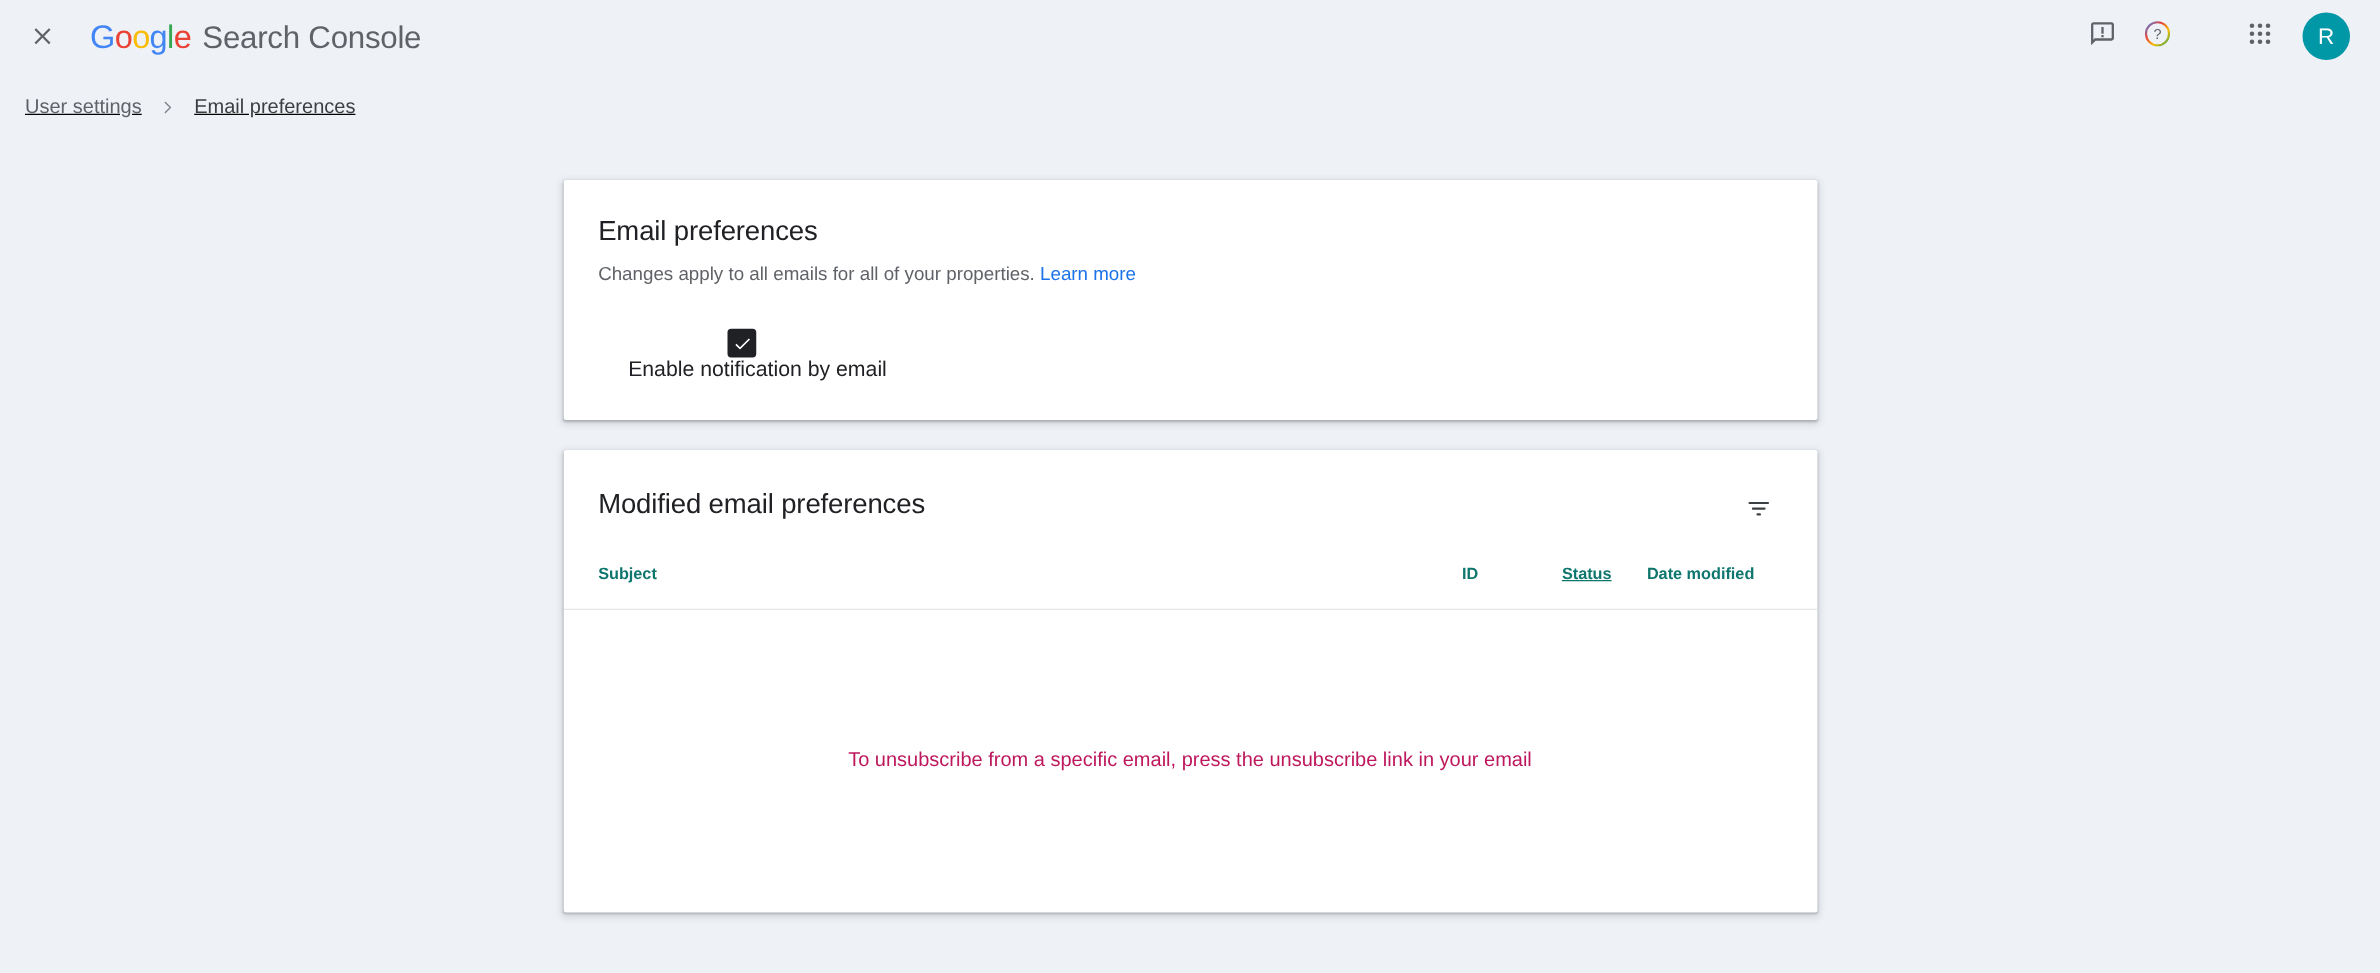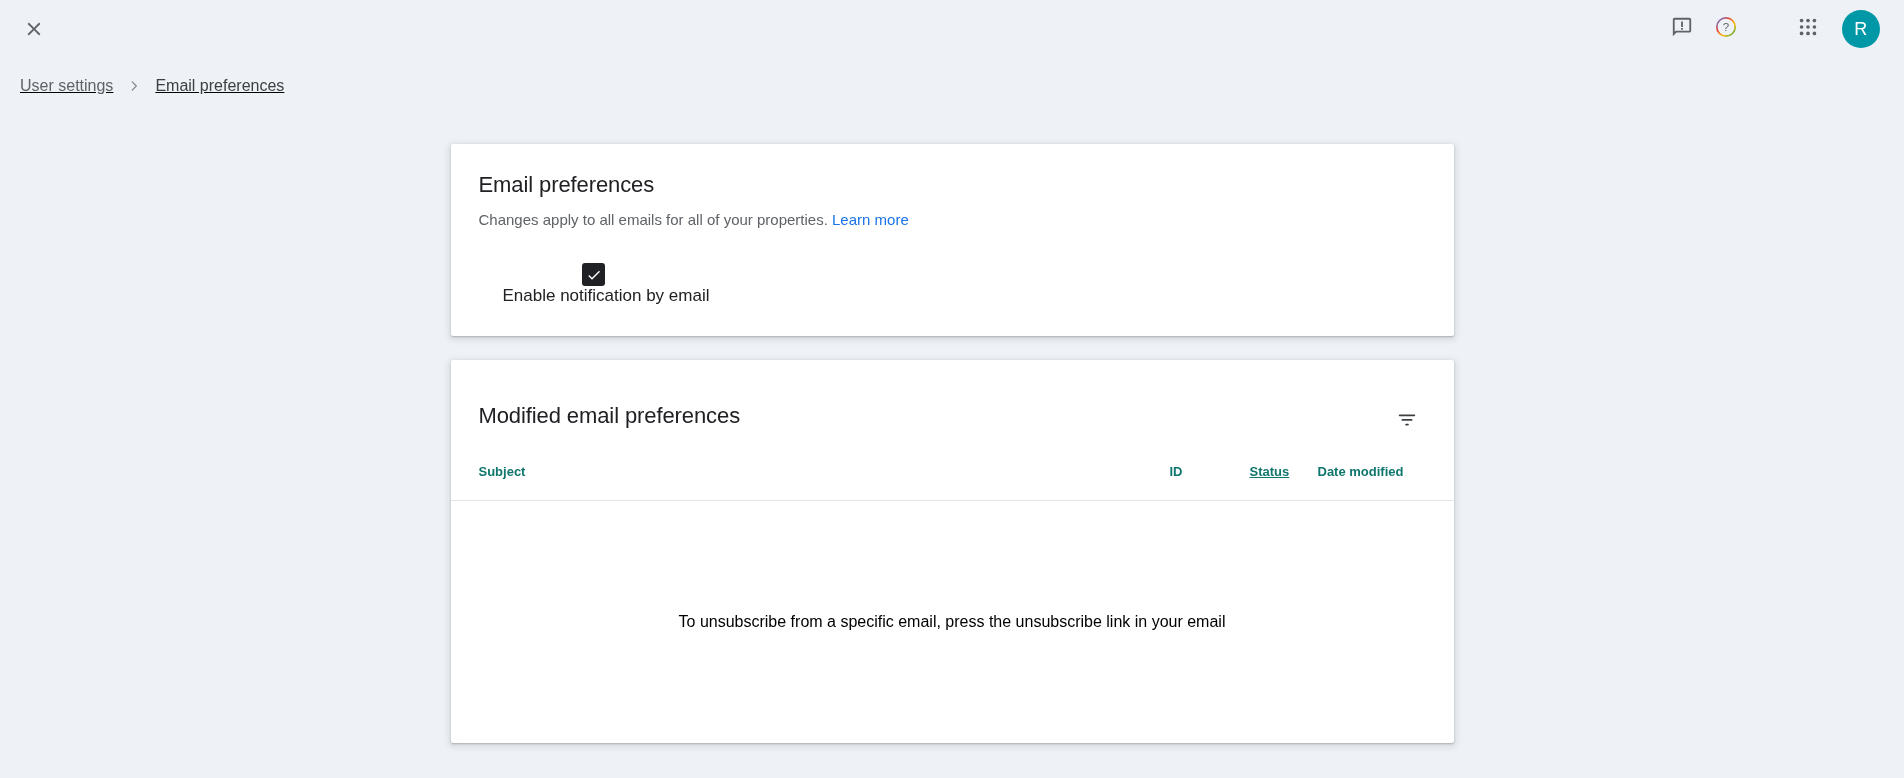--- a/index.html
+++ b/index.html
@@ -177,21 +177,21 @@
     margin-left: 24px;
     font-size: 17px;
     color: #202124;
   }
 
   
   .card2-head {
     display: flex;
     align-items: flex-start;
     justify-content: space-between;
-    padding: 41px 26px 0 28px;
+    padding: 28px 26px 0 28px;
   }
   .card2-title {
     font-size: 22px;
     color: #202124;
     font-weight: 400;
     letter-spacing: -.1px;
     padding-top: 2px;
   }
 
   .filter-btn {
@@ -219,36 +219,40 @@
   .th-id      { width: 80px; flex: 0 0 auto; }
   .th-status  { width: 68px; flex: 0 0 auto; text-decoration: underline; }
   .th-date    { width: 108px; flex: 0 0 auto; }
 
   .table-empty {
     height: 242px;
     display: flex;
     align-items: center;
     justify-content: center;
     font-size: 16px;
-    color: #000000;
+    color: #be185d;
     text-align: center;
     padding: 0 24px;
   }
 </style>
 </head>
 <body style="background: rgb(238, 241, 246);">
 
 <div class="topbar">
 
   <div class="close-btn">
     <svg width="22" height="22" viewBox="0 0 24 24" aria-hidden="true">
       <path d="M19 6.41 17.59 5 12 10.59 6.41 5 5 6.41 10.59 12 5 17.59 6.41 19 12 13.41 17.59 19 19 17.59 13.41 12z" fill="#5f6368"></path>
     </svg>
   </div>
 
+  <div class="brand">
+    <span class="brand-google"><span class="g1">G</span><span class="g2">o</span><span class="g3">o</span><span class="g4">g</span><span class="g5">l</span><span class="g6">e</span></span>
+    <span class="brand-product">Search Console</span>
+  </div>
 
   <div class="topbar-spacer"></div>
 
   <div class="icon-btn">
     <span>
       <svg width="22" height="22" viewBox="0 0 24 24" aria-hidden="true">
         <path d="M20 2H4c-1.1 0-2 .9-2 2v18l4-4h14c1.1 0 2-.9 2-2V4c0-1.1-.9-2-2-2zm0 14H5.17L4 17.17V4h16v12z" fill="#5f6368"></path>
         <path d="M11 6h2v6h-2zm0 7h2v2h-2z" fill="#5f6368"></path>
       </svg>
     </span>

